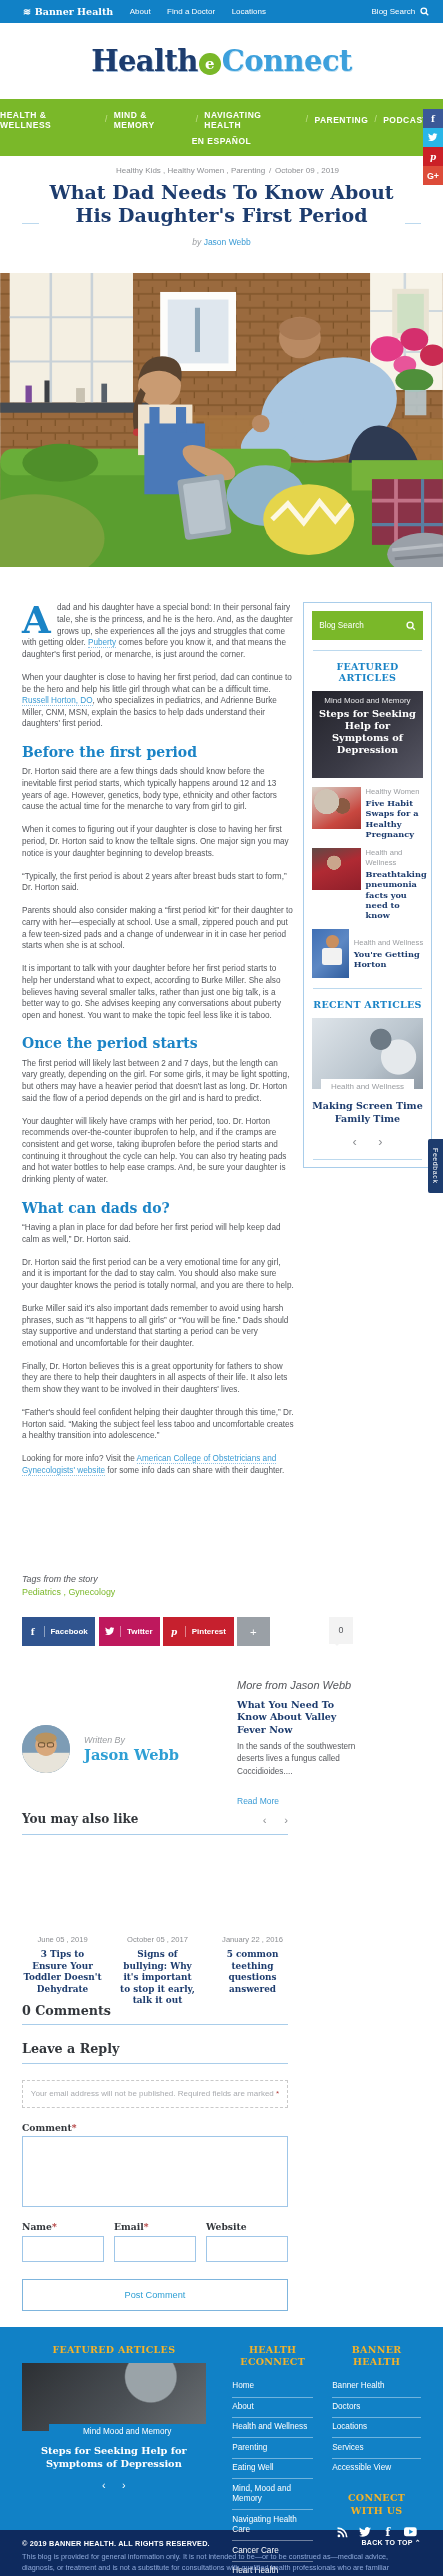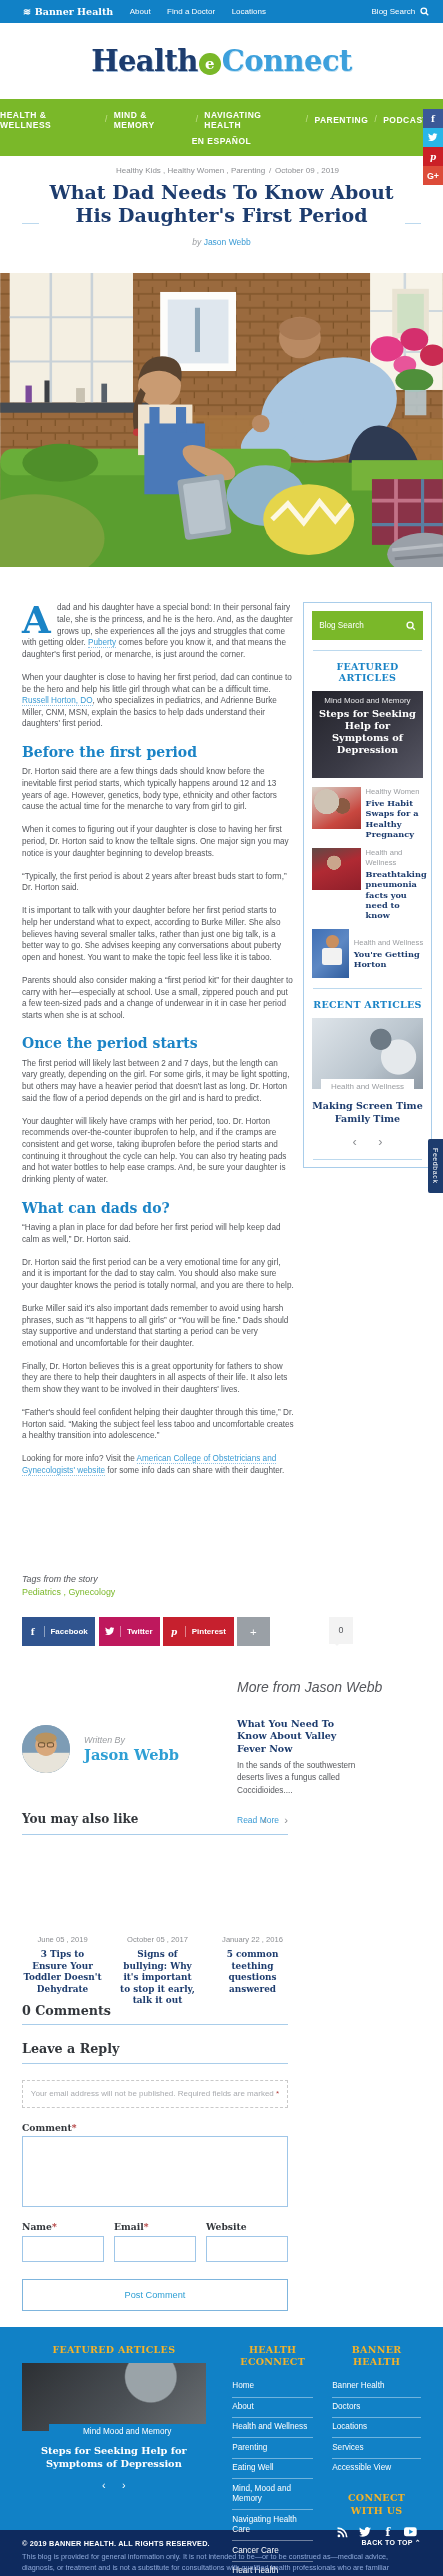--- a/index.html
+++ b/index.html
@@ -106,21 +106,21 @@
   .cmt-bubble { margin-left:56px; width:24px; height:26.6px; background:#f3f3f3; color:#55575c; font-size:8.9px; display:flex; align-items:center; justify-content:center; position:relative; cursor:pointer; }
   .cmt-bubble:after { content:""; position:absolute; bottom:-5px; left:5px; border:3.2px solid transparent; border-top-color:#f3f3f3; }
 
   
   .author-sec { height:127px; padding:5px 22px 0; display:flex; }
   .author-left { display:flex; align-items:center; gap:14px; width:190px; margin-top:17.7px; }
   .avatar { width:48px; height:48px; border-radius:50%; overflow:hidden; flex:none; background:#7d9cb5; }
   .written-by { font-style:italic; color:#9a9da1; font-size:8.9px; }
   .author-name { font-family:"DejaVu Serif", serif; font-weight:bold; font-size:14.6px; color:#2e9fd4; text-decoration:none; display:block; margin-top:1.3px; }
   .author-right { width:184px; margin-left:auto; }
-  .more-head { font-style:italic; color:#55575c; font-size:14px; margin-bottom:23px; }
+  .more-head { font-style:italic; color:#55575c; font-size:11px; margin-bottom:8px; }
   .more-title { font-family:"DejaVu Serif", serif; font-weight:bold; font-size:9.5px; color:#1d3c6e; line-height:1.3; width:127px; }
   .more-teaser { color:#55575c; font-size:8.2px; line-height:1.5; margin-top:5px; width:127px; }
   .read-more { display:inline-block; color:#3a9bd5; font-size:8.5px; margin-top:18px; text-decoration:none; }
 
   
   .alsolike-sec { height:184px; padding:11.4px 22px 0; position:relative; }
   .al-head { font-family:"DejaVu Serif", serif; font-weight:bold; font-size:12px; color:#33373c; }
   .al-arrows { position:absolute; right:155px; top:12.7px; color:#8d8f93; font-size:11.4px; display:flex; gap:17.7px; }
   .al-arrows span { cursor:pointer; }
   .al-divider { width:266px; border:none; border-top:0.6px solid #a9cdea; margin:7.6px 0 0; }
@@ -330,22 +330,22 @@
 
   <div class="content-wrap">
     <div class="main-col">
       <p class="para"><span class="dropcap">A</span><span> dad and his daughter have a special bond: In their personal fairy tale, she is the princess, and he is the hero. And, as the daughter grows up, she experiences all the joys and struggles that come with getting older. </span><a href="#">Puberty</a><span> comes before you know it, and that means the daughter's first period, or menarche, is just around the corner.</span></p>
       <p class="para"><span>When your daughter is close to having her first period, dad can continue to be the hero and help his little girl through what can be a difficult time. </span><a href="#">Russell Horton, DO</a><span>, who specializes in pediatrics, and Adrienne Burke Miller, CNM, MSN, explain the basics to help dads understand their daughters' first period.</span></p>
 
       <h2 class="sec-h2">Before the first period</h2>
       <p class="para">Dr. Horton said there are a few things dads should know before the inevitable first period starts, which typically happens around 12 and 13 years of age. However, genetics, body type, ethnicity and other factors cause the actual time for the menarche to vary from girl to girl.</p>
       <p class="para">When it comes to figuring out if your daughter is close to having her first period, Dr. Horton said to know the telltale signs. One major sign you may notice is your daughter beginning to develop breasts.</p>
       <p class="para">“Typically, the first period is about 2 years after breast buds start to form,” Dr. Horton said.</p>
+      <p class="para">Parents should also consider making a “first period kit” for their daughter to carry with her—especially at school. Use a small, zippered pouch and put a few teen-sized pads and a change of underwear in it in case her period starts when she is at school.</p>
       <p class="para">It is important to talk with your daughter before her first period starts to help her understand what to expect, according to Burke Miller. She also believes having several smaller talks, rather than just one big talk, is a better way to go. She advises keeping any conversations about puberty open and honest. You want to make the topic feel less like it is taboo.</p>
-      <p class="para">Parents should also consider making a “first period kit” for their daughter to carry with her—especially at school. Use a small, zippered pouch and put a few teen-sized pads and a change of underwear in it in case her period starts when she is at school.</p>
 
       <h2 class="sec-h2">Once the period starts</h2>
       <p class="para">The first period will likely last between 2 and 7 days, but the length can vary greatly, depending on the girl. For some girls, it may be light spotting, but others may have a heavier period that doesn't last as long. Dr. Horton said the flow of a period depends on the girl and is hard to predict.</p>
       <p class="para">Your daughter will likely have cramps with her period, too. Dr. Horton recommends over-the-counter ibuprofen to help, and if the cramps are consistent and get worse, taking ibuprofen before the period starts and continuing it throughout the cycle can help. You can also try heating pads and hot water bottles to help ease cramps. And, be sure your daughter is drinking plenty of water.</p>
 
       <h2 class="sec-h2">What can dads do?</h2>
       <p class="para">“Having a plan in place for dad before her first period will help keep dad calm as well,” Dr. Horton said.</p>
       <p class="para">Dr. Horton said the first period can be a very emotional time for any girl, and it is important for the dad to stay calm. You should also make sure your daughter knows the period is totally normal, and you are there to help.</p>
       <p class="para">Burke Miller said it's also important dads remember to avoid using harsh phrases, such as “It happens to all girls” or “You will be fine.” Dads should stay supportive and understand that starting a period can be very emotional and uncomfortable for their daughter.</p>
       <p class="para">Finally, Dr. Horton believes this is a great opportunity for fathers to show they are there to help their daughters in all aspects of their life. It also lets them show they want to be involved in their daughters' lives.</p>

